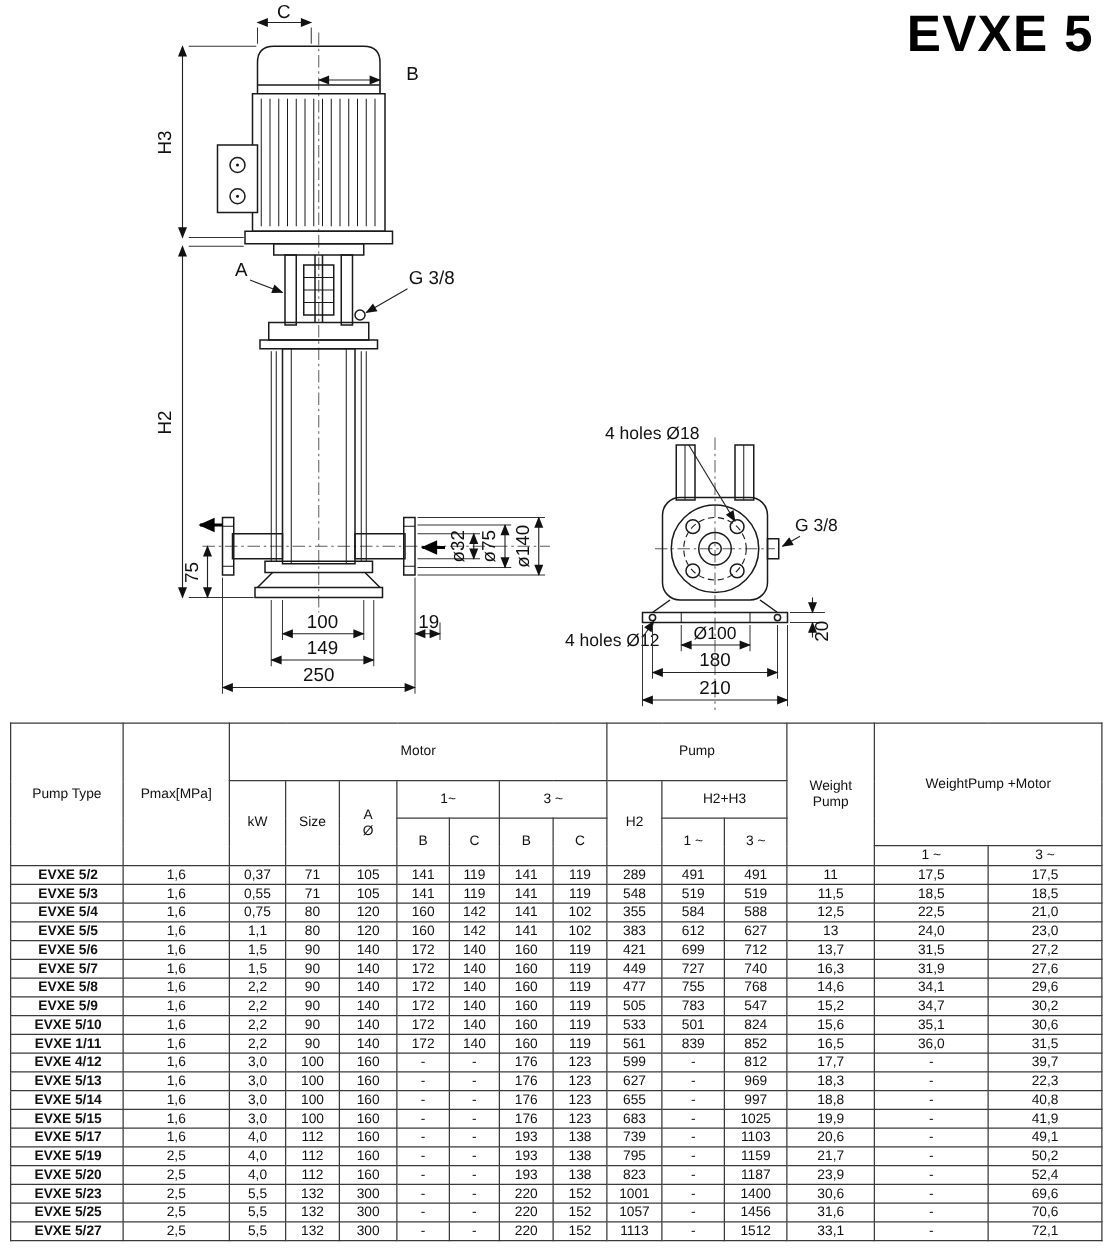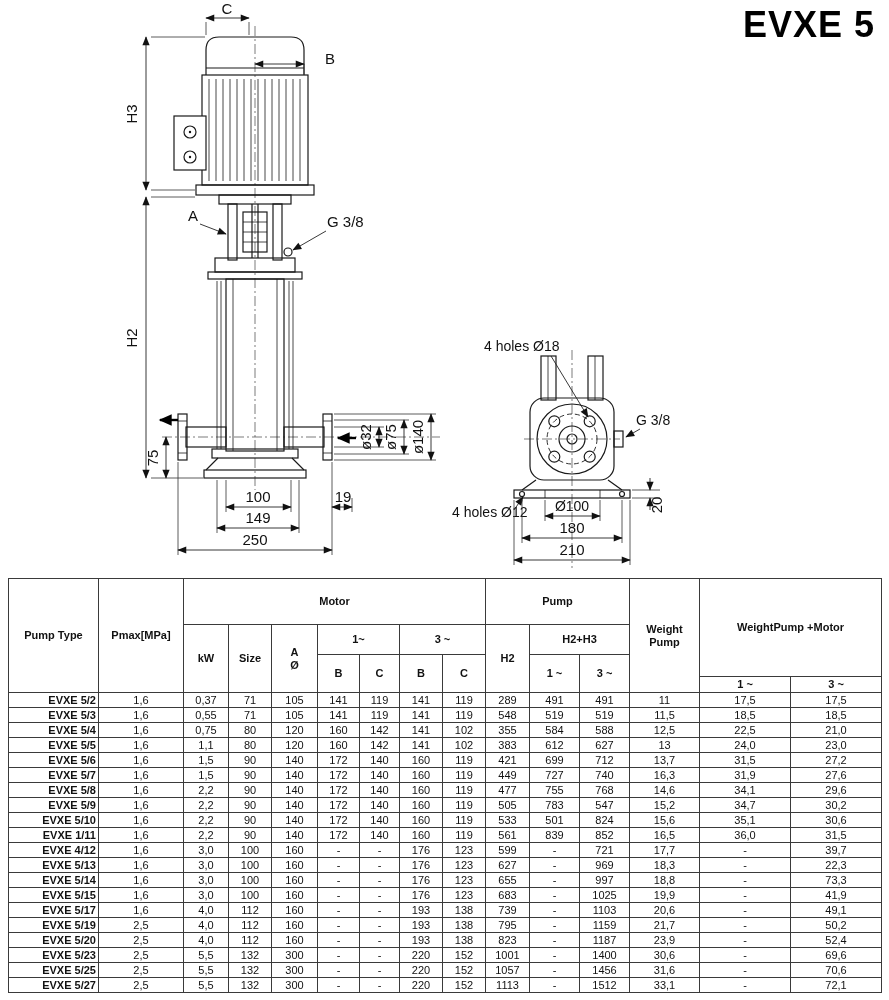--- a/index.html
+++ b/index.html
@@ -3,41 +3,41 @@
 <meta charset="utf-8">
 <style>
   * { margin:0; padding:0; box-sizing:border-box; }
   html,body { background:#fff; }
   body {
     width:889px; height:1000px;
     font-family:"Liberation Sans","DejaVu Sans",sans-serif;
     color:#111;
   }
   .sheet { position:relative; width:889px; height:1000px; background:#fff; outline:1px solid #c9c9c9; overflow:hidden; }
-  .title { position:absolute; top:4px; right:14px; font-size:36px; font-weight:bold; letter-spacing:1px; color:#000; }
+  .title { position:absolute; top:4px; right:14px; font-size:41px; font-weight:bold; letter-spacing:1px; color:#000; }
   svg.drawing { position:absolute; top:0; left:0; }
   svg text { font-family:"Liberation Sans","DejaVu Sans",sans-serif; fill:#111; }
   .dim { font-size:15px; }
   .dims { font-size:14px; }
   .p  { fill:none; stroke:#1a1a1a; stroke-width:1.2; }
   .pf { fill:#fff; stroke:#1a1a1a; stroke-width:1.2; }
   .fin{ fill:none; stroke:#1a1a1a; stroke-width:0.8; }
   .el { stroke:#333; stroke-width:0.8; }
   .dl { stroke:#222; stroke-width:0.9; fill:none; }
   .cl { stroke:#444; stroke-width:0.7; stroke-dasharray:10 3 2 3; }
   .bc { fill:none; stroke:#1a1a1a; stroke-width:0.9; stroke-dasharray:5 3; }
   .flow { stroke:#000; stroke-width:2.4; }
   .spec-table { position:absolute; top:578px; left:8px; width:873px; border-collapse:collapse; table-layout:fixed; }
   .spec-table th, .spec-table td {
     border:1px solid #3a3a3a; font-size:11px; text-align:center;
     padding:0 2px; line-height:1.1; color:#111; overflow:hidden; white-space:nowrap;
   }
-  .spec-table th { font-weight:bold; }
+  .spec-table th { font-weight:normal; }
   .spec-table tbody td { height:15px; }
-  .spec-table td.ptype { text-align:right; font-weight:bold; padding-left:4px; }
+  .spec-table td.ptype { text-align:center; font-weight:bold; padding-left:4px; }
   .hr1 { height:46px; } .hr2 { height:30px; } .hr3 { height:22px; } .hr4 { height:16px; }
 </style>
 </head>
 <body>
 
 <div class="sheet">
 
   <div class="title">EVXE 5</div>
 
   <svg class="drawing" width="889" height="575" viewBox="0 0 889 575" xmlns="http://www.w3.org/2000/svg">
@@ -450,21 +450,21 @@
           <td>1,6</td>
           <td>3,0</td>
           <td>100</td>
           <td>160</td>
           <td>-</td>
           <td>-</td>
           <td>176</td>
           <td>123</td>
           <td>599</td>
           <td>-</td>
-          <td>721</td>
+          <td>812</td>
           <td>17,7</td>
           <td>-</td>
           <td>39,7</td>
         </tr>
         <tr>
           <td class="ptype">EVXE 5/13</td>
           <td>1,6</td>
           <td>3,0</td>
           <td>100</td>
           <td>160</td>
@@ -487,21 +487,21 @@
           <td>160</td>
           <td>-</td>
           <td>-</td>
           <td>176</td>
           <td>123</td>
           <td>655</td>
           <td>-</td>
           <td>997</td>
           <td>18,8</td>
           <td>-</td>
-          <td>73,3</td>
+          <td>40,8</td>
         </tr>
         <tr>
           <td class="ptype">EVXE 5/15</td>
           <td>1,6</td>
           <td>3,0</td>
           <td>100</td>
           <td>160</td>
           <td>-</td>
           <td>-</td>
           <td>176</td>

